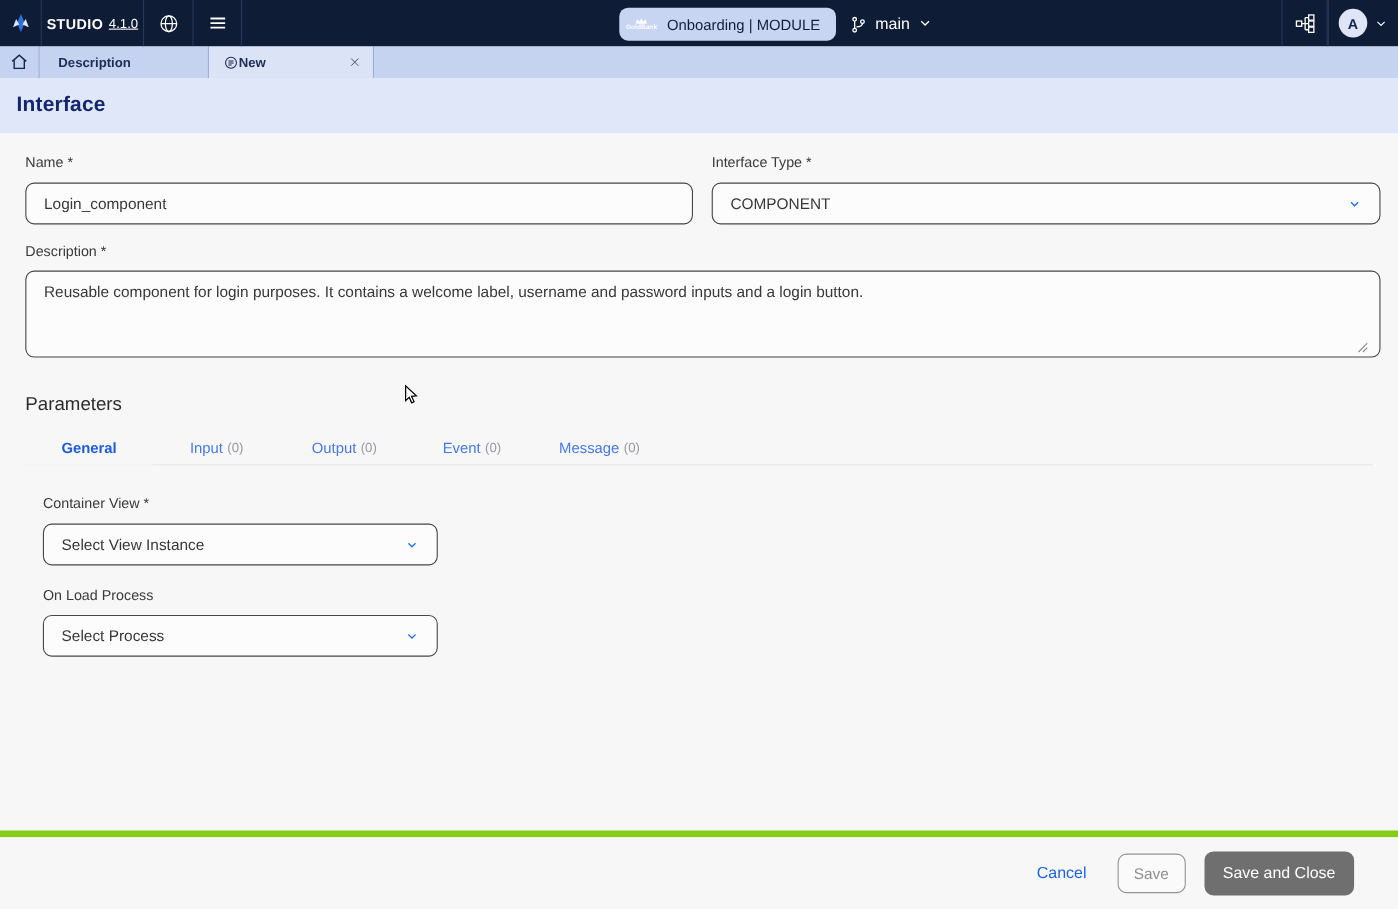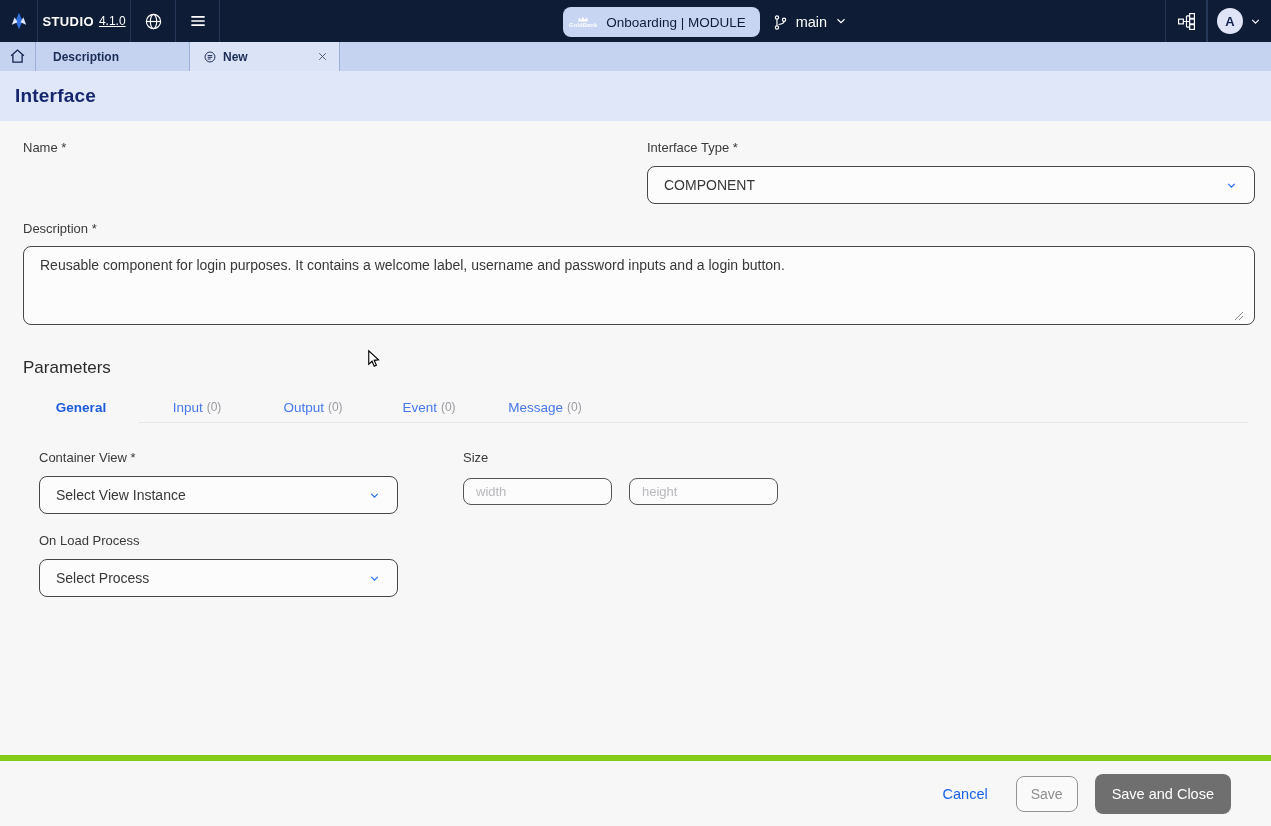--- a/index.html
+++ b/index.html
@@ -30,21 +30,21 @@
   .tb-right { position:absolute; right:0; top:0; height:42px; display:flex; align-items:center; }
   .tb-sitemap { width:42px; border-left:1px solid #273757; }
   .tb-user { width:64px; border-left:1px solid #273757; gap:6px; border-right:none; }
   .avatar { width:26px; height:26px; border-radius:50%; background:#dfe4f6; color:#13234f; font-size:13px; font-weight:bold; display:flex; align-items:center; justify-content:center; }
 
   
   .tabbar { height:29px; background:#c5d2f0; display:flex; align-items:stretch; }
   .home-cell { width:36px; display:flex; align-items:center; justify-content:center; border-right:1px solid #9fb0d8; }
   .doc-tab { display:flex; align-items:center; font-size:12px; font-weight:bold; color:#1b2c55; border-right:1px solid #9fb0d8; }
   .tab-interfaces { width:154px; padding-left:17px; }
-  .tab-new { width:150px; background:#dbe3f7; padding:0 10px 0 13px; gap:6px; }
+  .tab-new { width:150px; background:#dbe3f7; padding:0 10px 0 13px; }
   .tab-close { margin-left:auto; display:flex; align-items:center; }
 
   
   .title-band { height:50px; background:#dfe7f9; display:flex; align-items:center; padding-left:15px; }
   .page-title { font-size:19px; font-weight:bold; color:#15266e; letter-spacing:.2px; }
 
   
   .content { padding:0 23px; }
   .field-label { font-size:13px; color:#3a3a3a; }
   .row-1 { display:grid; grid-template-columns:607px 608px; column-gap:17px; margin-top:19px; }
@@ -200,20 +200,21 @@
 
 <div class="title-band">
   <span class="page-title">Interface</span>
 </div>
 
 <div class="content">
 
   <div class="row-1">
     <div>
       <div class="field-label">Name *</div>
+      <input class="text-input" type="text" value="Login_component" style="">
     </div>
     <div>
       <div class="field-label">Interface Type *</div>
       <div class="select-box">
         <span>COMPONENT</span>
         <span>
           <svg width="13" height="13" viewBox="0 0 24 24" fill="none" stroke="#1f6ef5" stroke-width="2.2">
               <path d="M6 9l6 6 6-6"></path>
             </svg>
         </span>
@@ -261,27 +262,20 @@
         <div class="field-label">Container View *</div>
         <div class="select-box">
           <span>Select View Instance</span>
           <span>
             <svg width="13" height="13" viewBox="0 0 24 24" fill="none" stroke="#1f6ef5" stroke-width="2.2">
                 <path d="M6 9l6 6 6-6"></path>
               </svg>
           </span>
         </div>
       </div>
-      <div class="size-col">
-        <div class="field-label">Size</div>
-        <div class="size-inputs">
-          <input class="small-input" type="text" placeholder="width" style="">
-          <input class="small-input" type="text" placeholder="height" style="">
-        </div>
-      </div>
     </div>
 
     <div class="olp-field">
       <div class="field-label">On Load Process</div>
       <div class="select-box">
         <span>Select Process</span>
         <span>
           <svg width="13" height="13" viewBox="0 0 24 24" fill="none" stroke="#1f6ef5" stroke-width="2.2">
               <path d="M6 9l6 6 6-6"></path>
             </svg>

